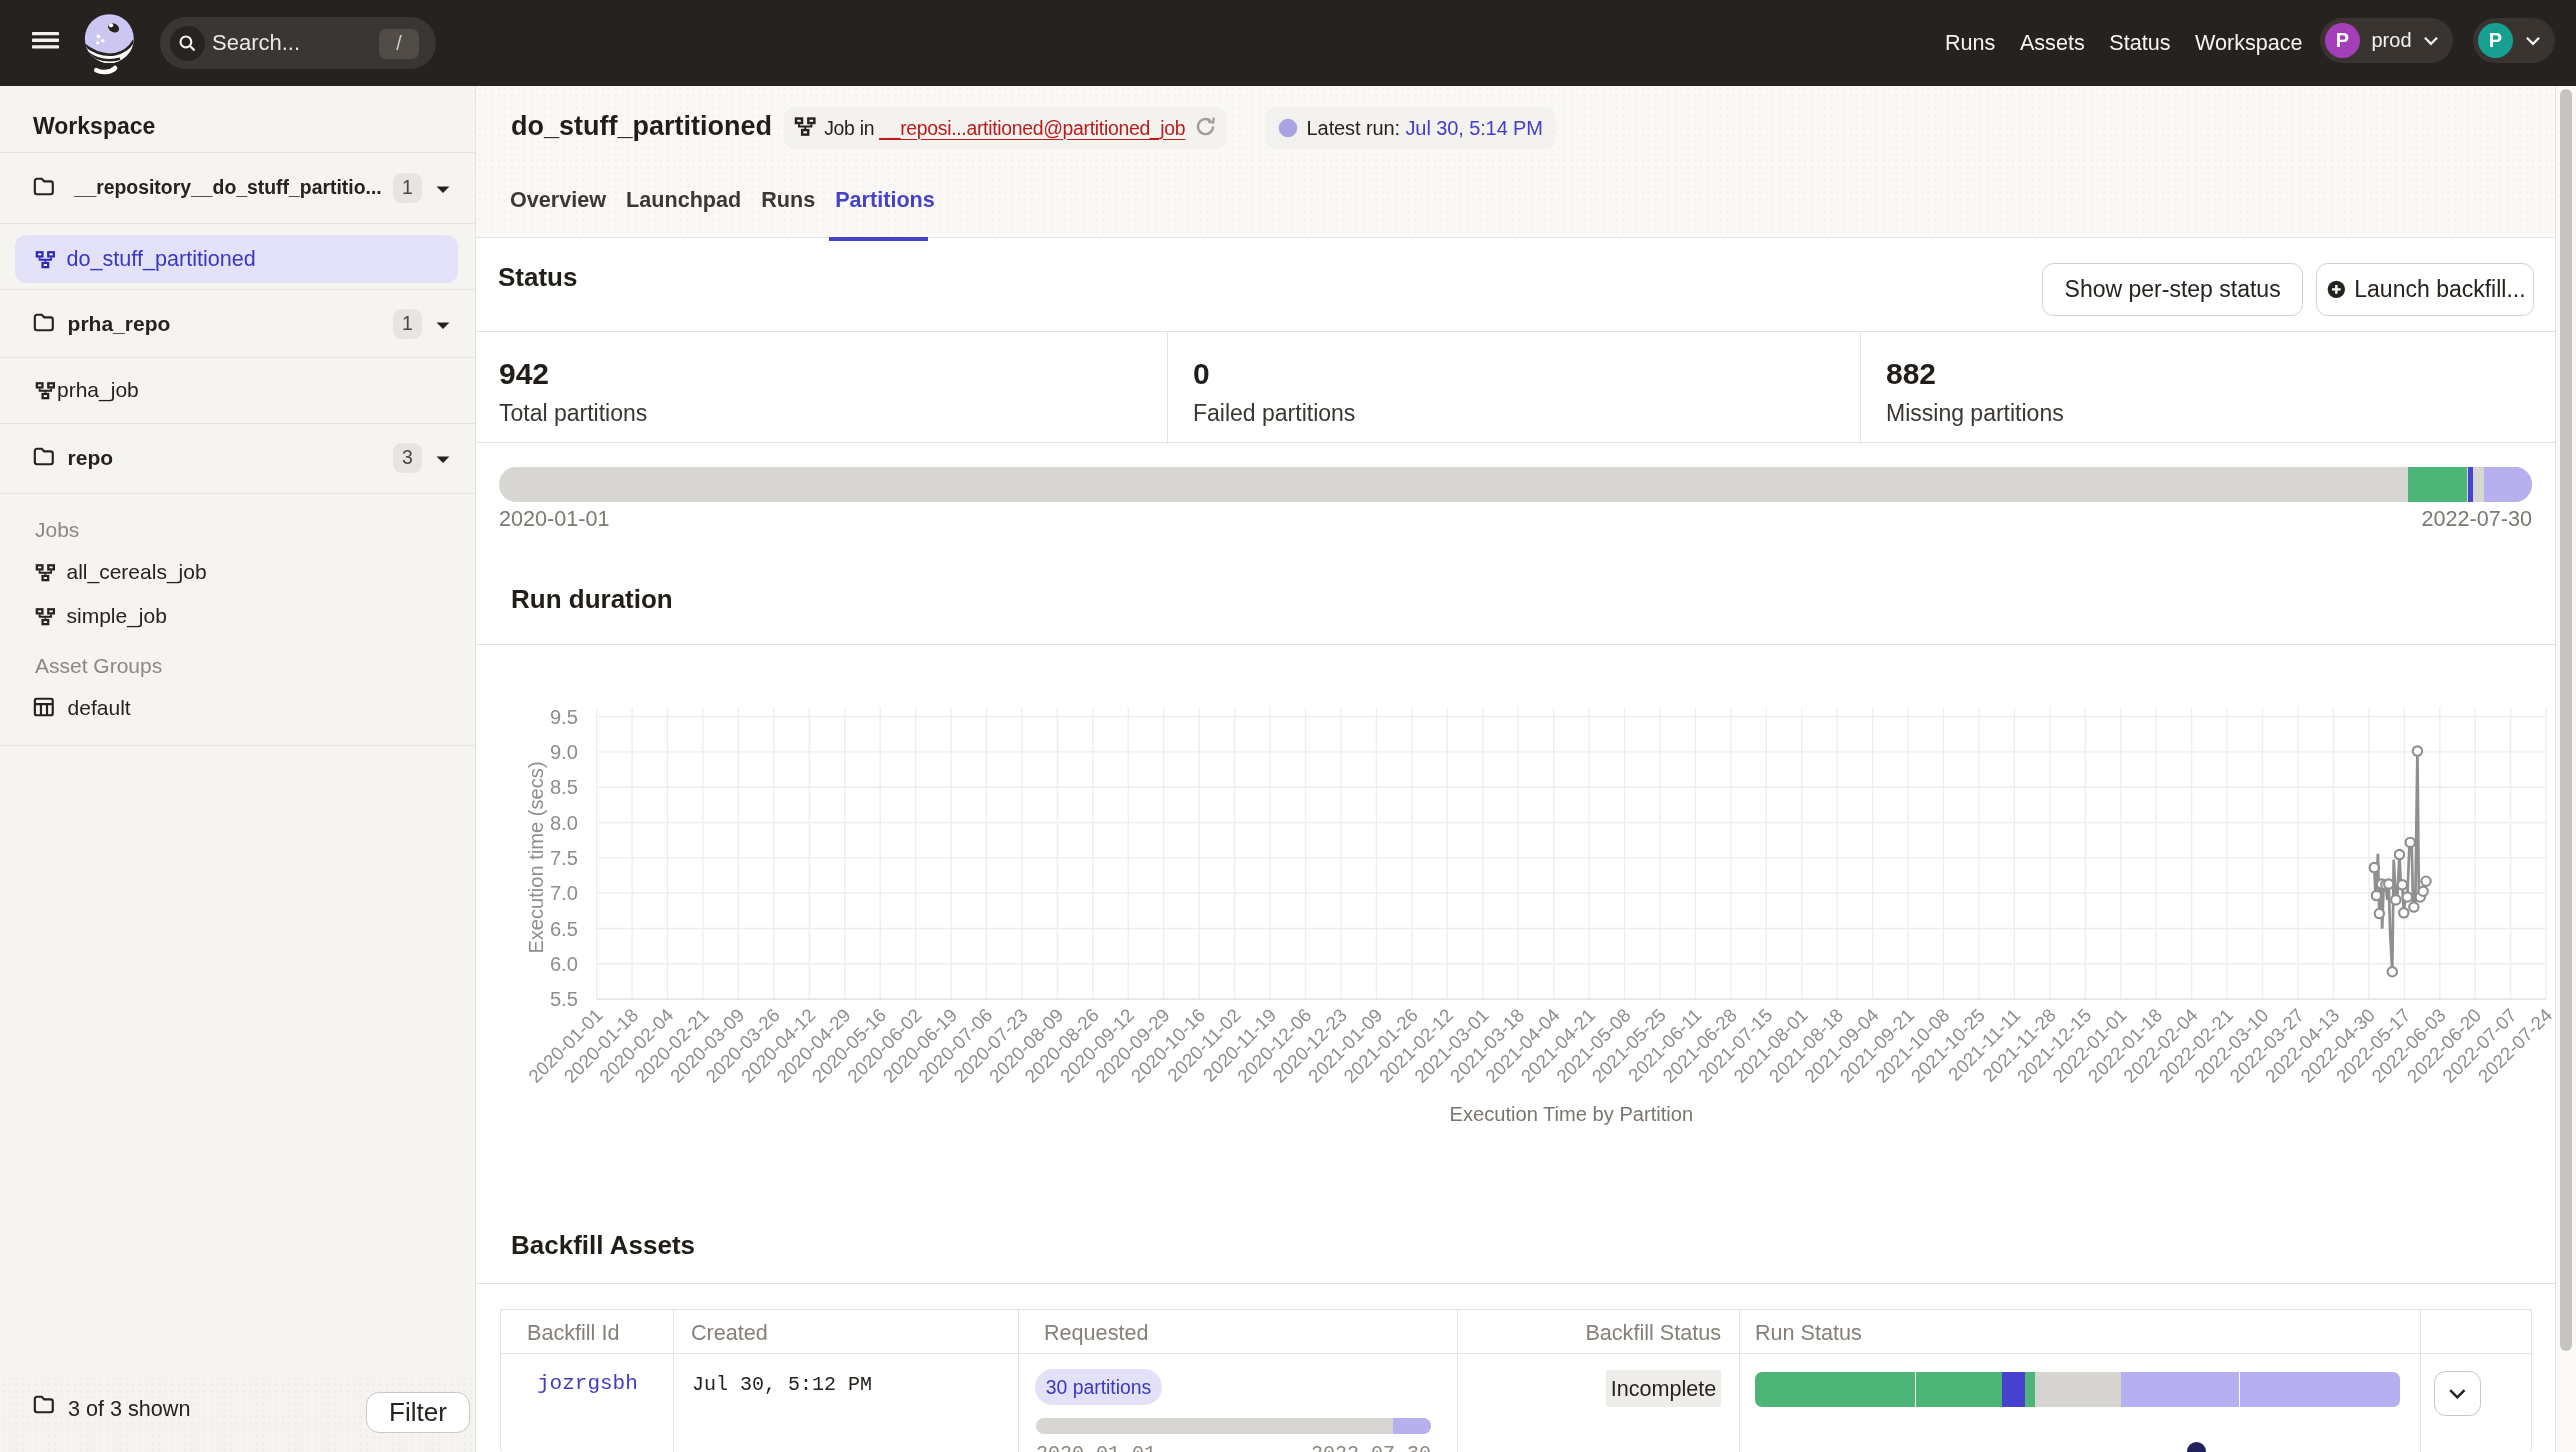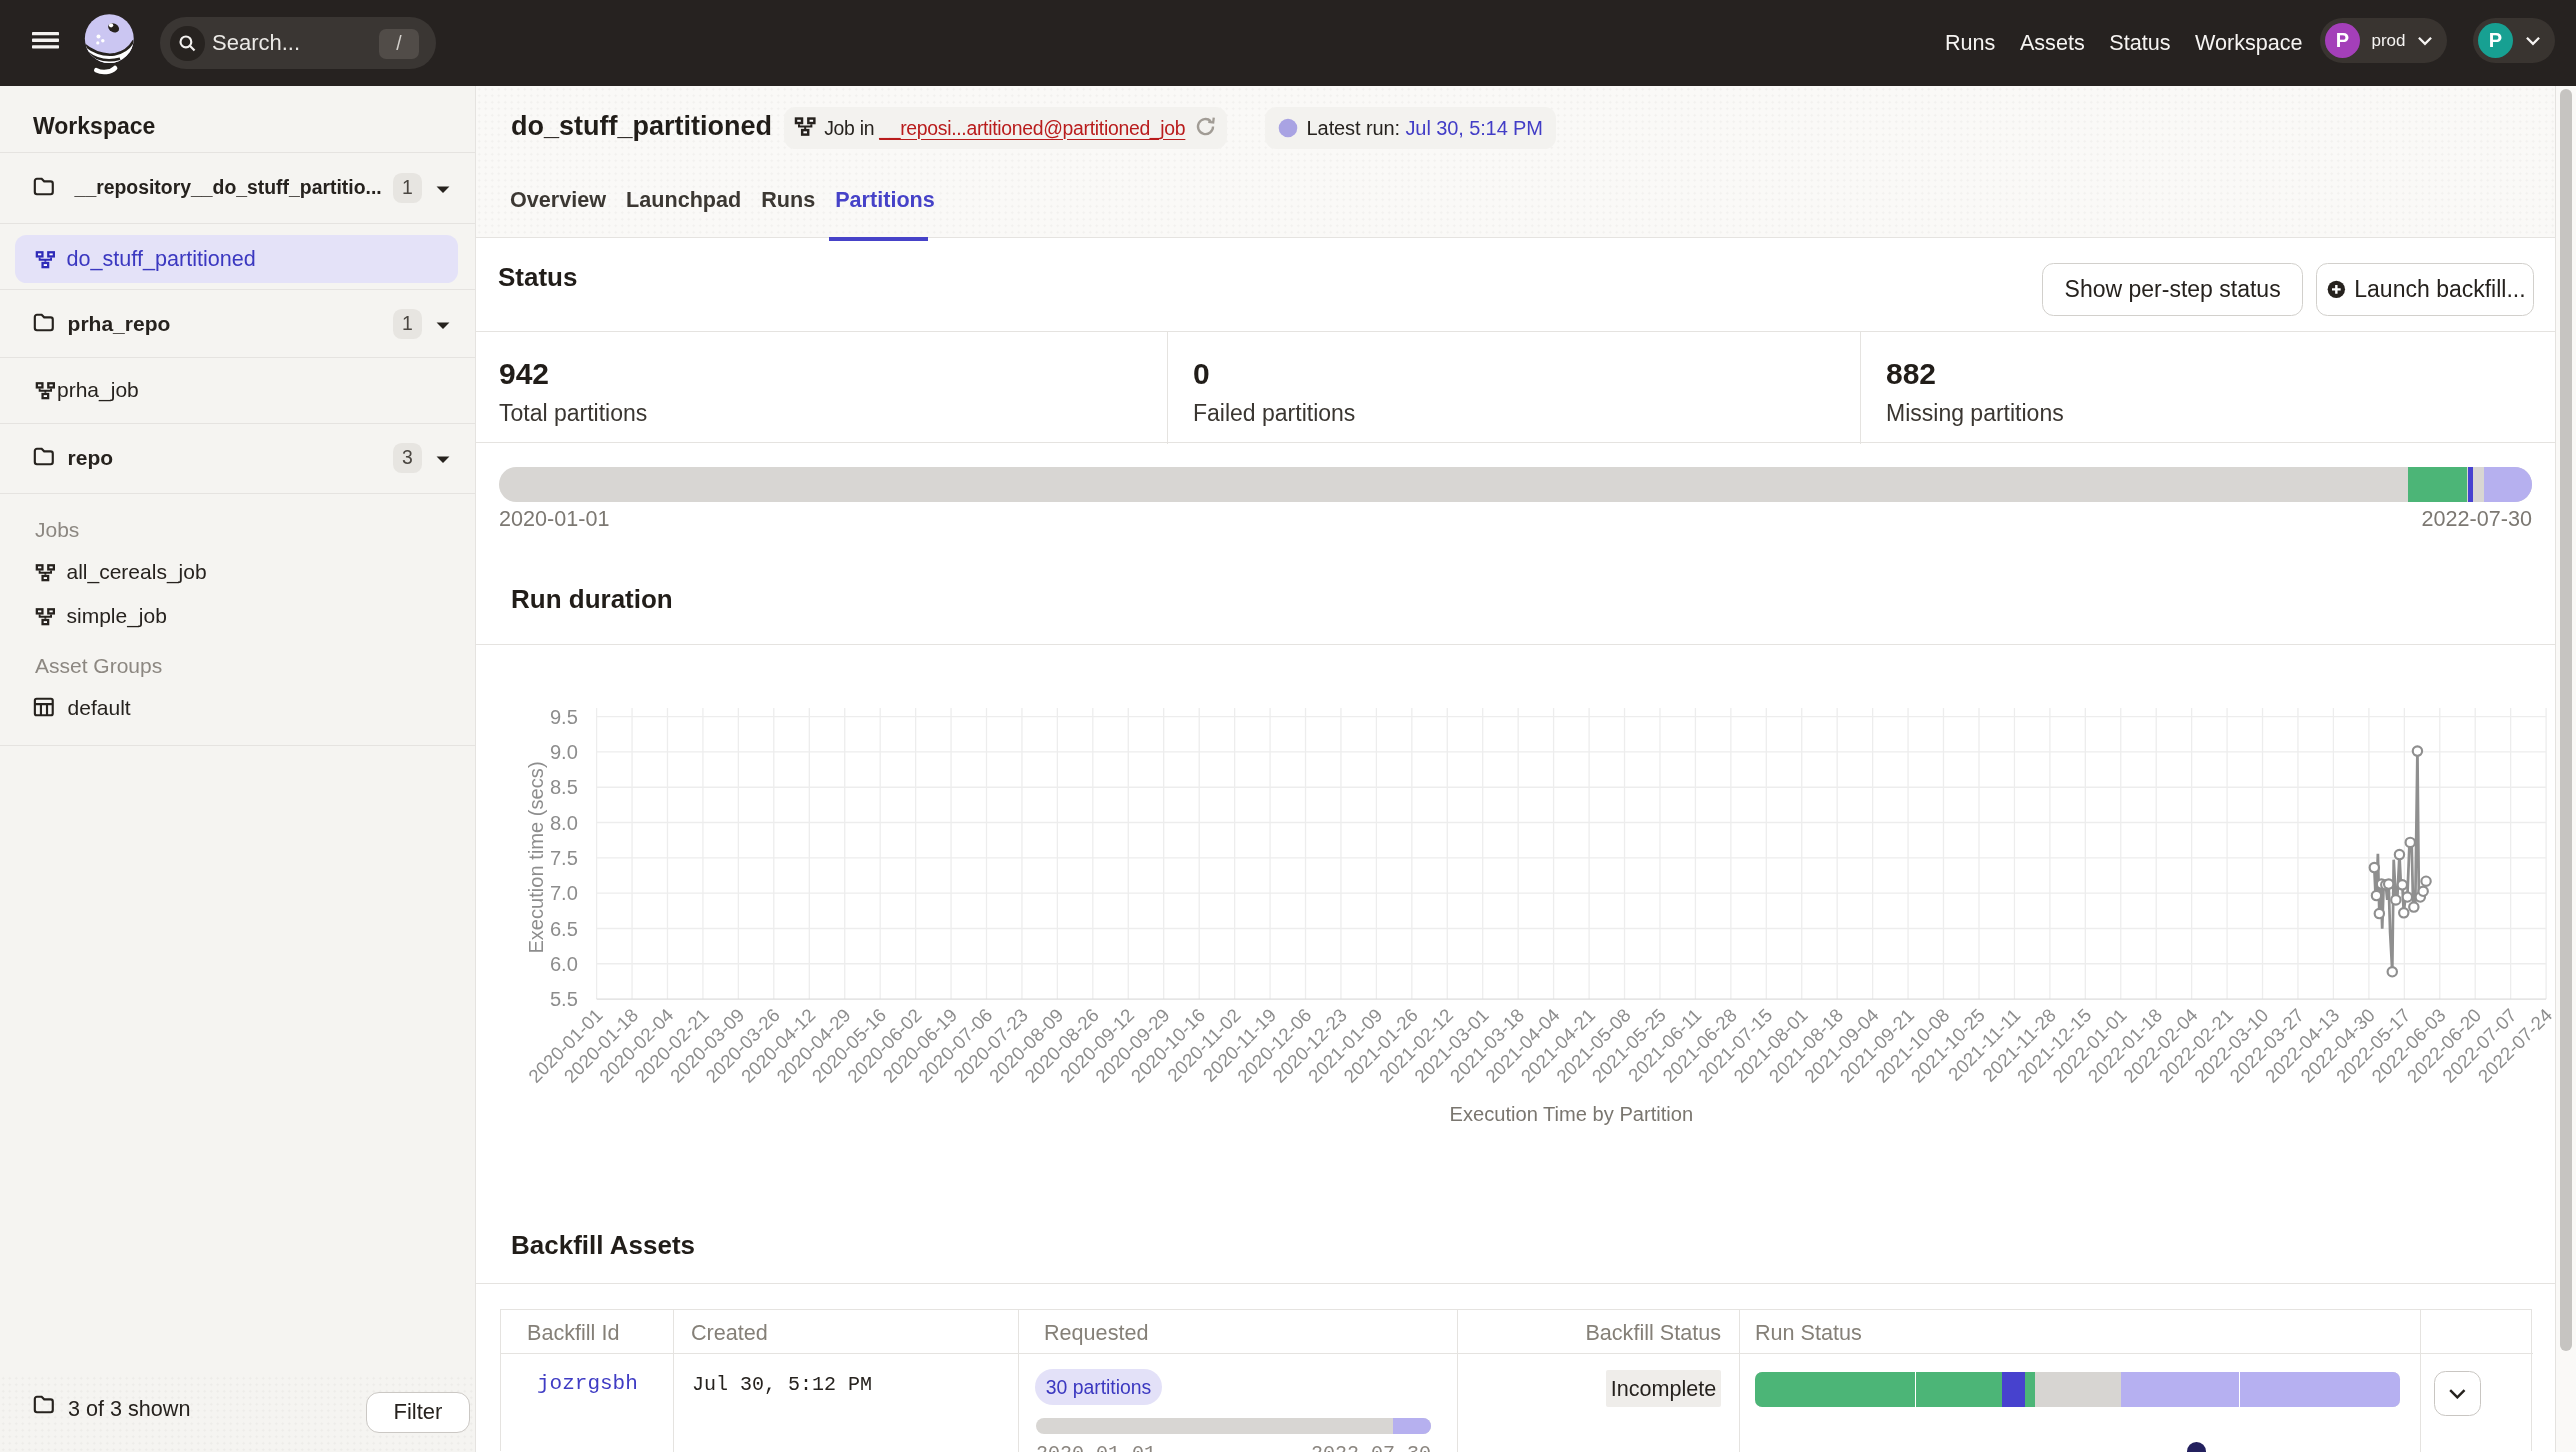--- a/index.html
+++ b/index.html
@@ -61,21 +61,21 @@
   <div class="abs" style="left:379px; top:29px; width:40px; height:30px; background:#514c48; border-radius:7.2px; text-align:center; line-height:29.5px; font-size:19.4px; color:#d5d2ce;">/</div>
 
   <div class="abs row" style="left:1945px; top:0; height:86px; gap:24.5px;">
     <span class="navlink">Runs</span>
       <span class="navlink">Assets</span>
       <span class="navlink">Status</span>
       <span class="navlink">Workspace</span>
   </div>
   <div class="abs pillbtn" style="left:2320px; top:18px; height:45px; padding:0 14.4px 0 5px; gap:11.5px;">
     <span style="width:35px;height:35px;border-radius:18px;background:#a43fb9;color:#fff;font-size:20px;font-weight:600;display:flex;align-items:center;justify-content:center;">P</span>
-    <span style="color:#f6f4f2;font-size:17px;font-weight:500;">prod</span>
+    <span style="color:#f6f4f2;font-size:20px;font-weight:500;">prod</span>
     <svg width="16" height="10" viewBox="0 0 22 14" fill="none">
         <path d="M2.5 2.5 l8.5 8.5 8.5-8.5" stroke="#f6f4f2" stroke-width="3.2"></path>
       </svg>
   </div>
   <div class="abs pillbtn" style="left:2473px; top:18px; height:45px; padding:0 14.4px 0 5px; gap:11.5px;">
     <span style="width:35px;height:35px;border-radius:18px;background:#17a092;color:#fff;font-size:20px;font-weight:600;display:flex;align-items:center;justify-content:center;">P</span>
     <svg width="16" height="10" viewBox="0 0 22 14" fill="none">
         <path d="M2.5 2.5 l8.5 8.5 8.5-8.5" stroke="#f6f4f2" stroke-width="3.2"></path>
       </svg>
   </div>
@@ -201,21 +201,21 @@
     <span class="sb-row-text" style="margin-left:13px;">default</span>
   </div>
   <div class="sb-divider" style="top:659px;"></div>
 
   <div class="sb-divider" style="top:1289px;"></div>
   <div class="abs dots" style="left:0; top:1289px; width:475px; height:76px; background-color:#f5f4f1;">
     <div class="abs" style="left:33px; top:20px;"><svg width="21.6" height="19.4" viewBox="0 0 30 27" fill="none">
           <path d="M2.5 5.5 a3 3 0 0 1 3 -3 h6.5 l3.5 3.5 h9 a3 3 0 0 1 3 3 v12 a3 3 0 0 1 -3 3 h-19 a3 3 0 0 1 -3 -3 z" stroke="#26221e" stroke-width="3"></path>
         </svg></div>
     <div class="abs" style="left:68px; top:21px; font-size:21.6px; color:#26221e;">3 of 3 shown</div>
-    <div class="abs" style="left:366px; top:17.3px; width:104px; height:41px; background:#fff; border:1.4px solid #cbc8c4; border-radius:13px; text-align:center; line-height:38px; font-size:22px; color:#26221e;">Filter</div>
+    <div class="abs" style="left:366px; top:17.3px; width:104px; height:41px; background:#fff; border:1.4px solid #cbc8c4; border-radius:13px; text-align:center; line-height:38px; font-size:26px; color:#26221e;">Filter</div>
   </div>
 </div>
 
 <div id="main">
 
   <div class="abs dots" style="left:0; top:0; width:2080px; height:152px; background-color:#faf9f7; border-bottom:0.7px solid #e5e3e0;"></div>
   <div class="abs" style="left:35px; top:24.5px; font-size:27px; font-weight:700; color:#211d19;">do_stuff_partitioned</div>
   <div class="abs tag row" style="left:308px; top:21px; padding:0 10px; gap:8.6px; font-size:19.4px; letter-spacing:-0.3px;">
     <span style="margin-top:1.4px;"><svg width="21.6" height="21.6" viewBox="0 0 28 28">
           <g fill="#26221e">

